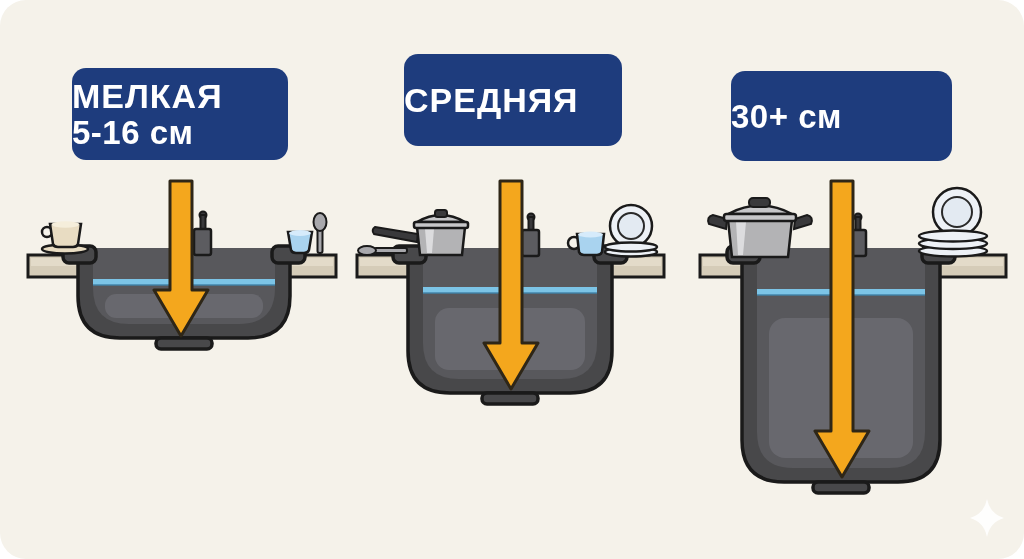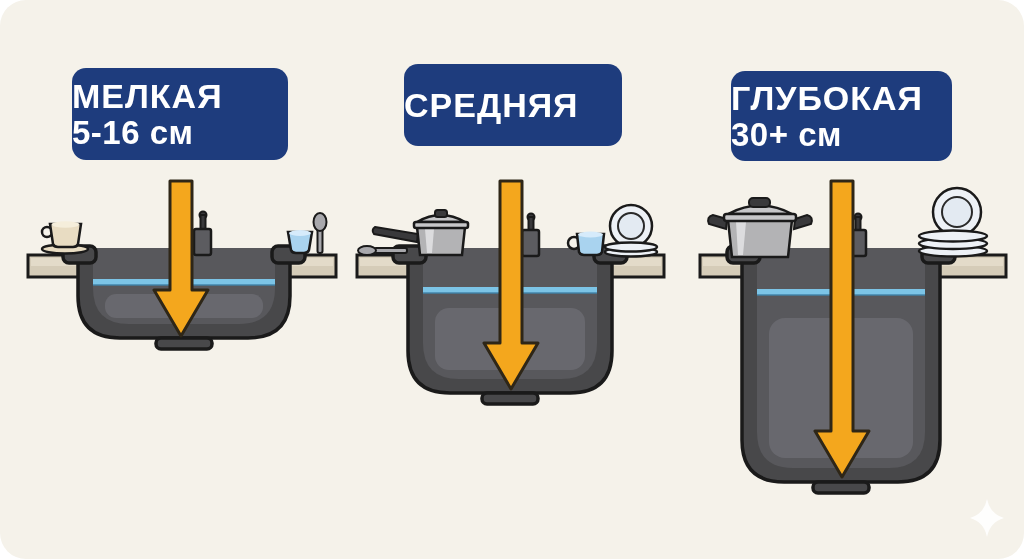--- a/index.html
+++ b/index.html
@@ -187,20 +187,19 @@
       </g>
       <path class="arrow" d="M 831 181 L 853 181 L 853 431 L 869 431 L 842 477 L 815 431 L 831 431 Z"></path>
       <path class="sparkle" d="M 987 499 Q 990 514 1004 518 Q 990 522 987 537 Q 984 522 970 518 Q 984 514 987 499 Z"></path>
     </g>
   </svg>
 
   <div class="badge" style="left:72px;top:68px;width:216px;height:92px">
     <span class="badge-title">МЕЛКАЯ</span>
     <span class="badge-range">5-16 см</span>
   </div>
-  <div class="badge" style="left:404px;top:64px;width:218px;height:82px">
+  <div class="badge" style="left:404px;top:54px;width:218px;height:92px">
     <span class="badge-title">СРЕДНЯЯ</span>
   </div>
   <div class="badge" style="left:731px;top:71px;width:221px;height:90px">
-    <span class="badge-title">ГЛУБОКАЯ</span>
     <span class="badge-range">30+ см</span>
   </div>
 </div>
 
 </body></html>

